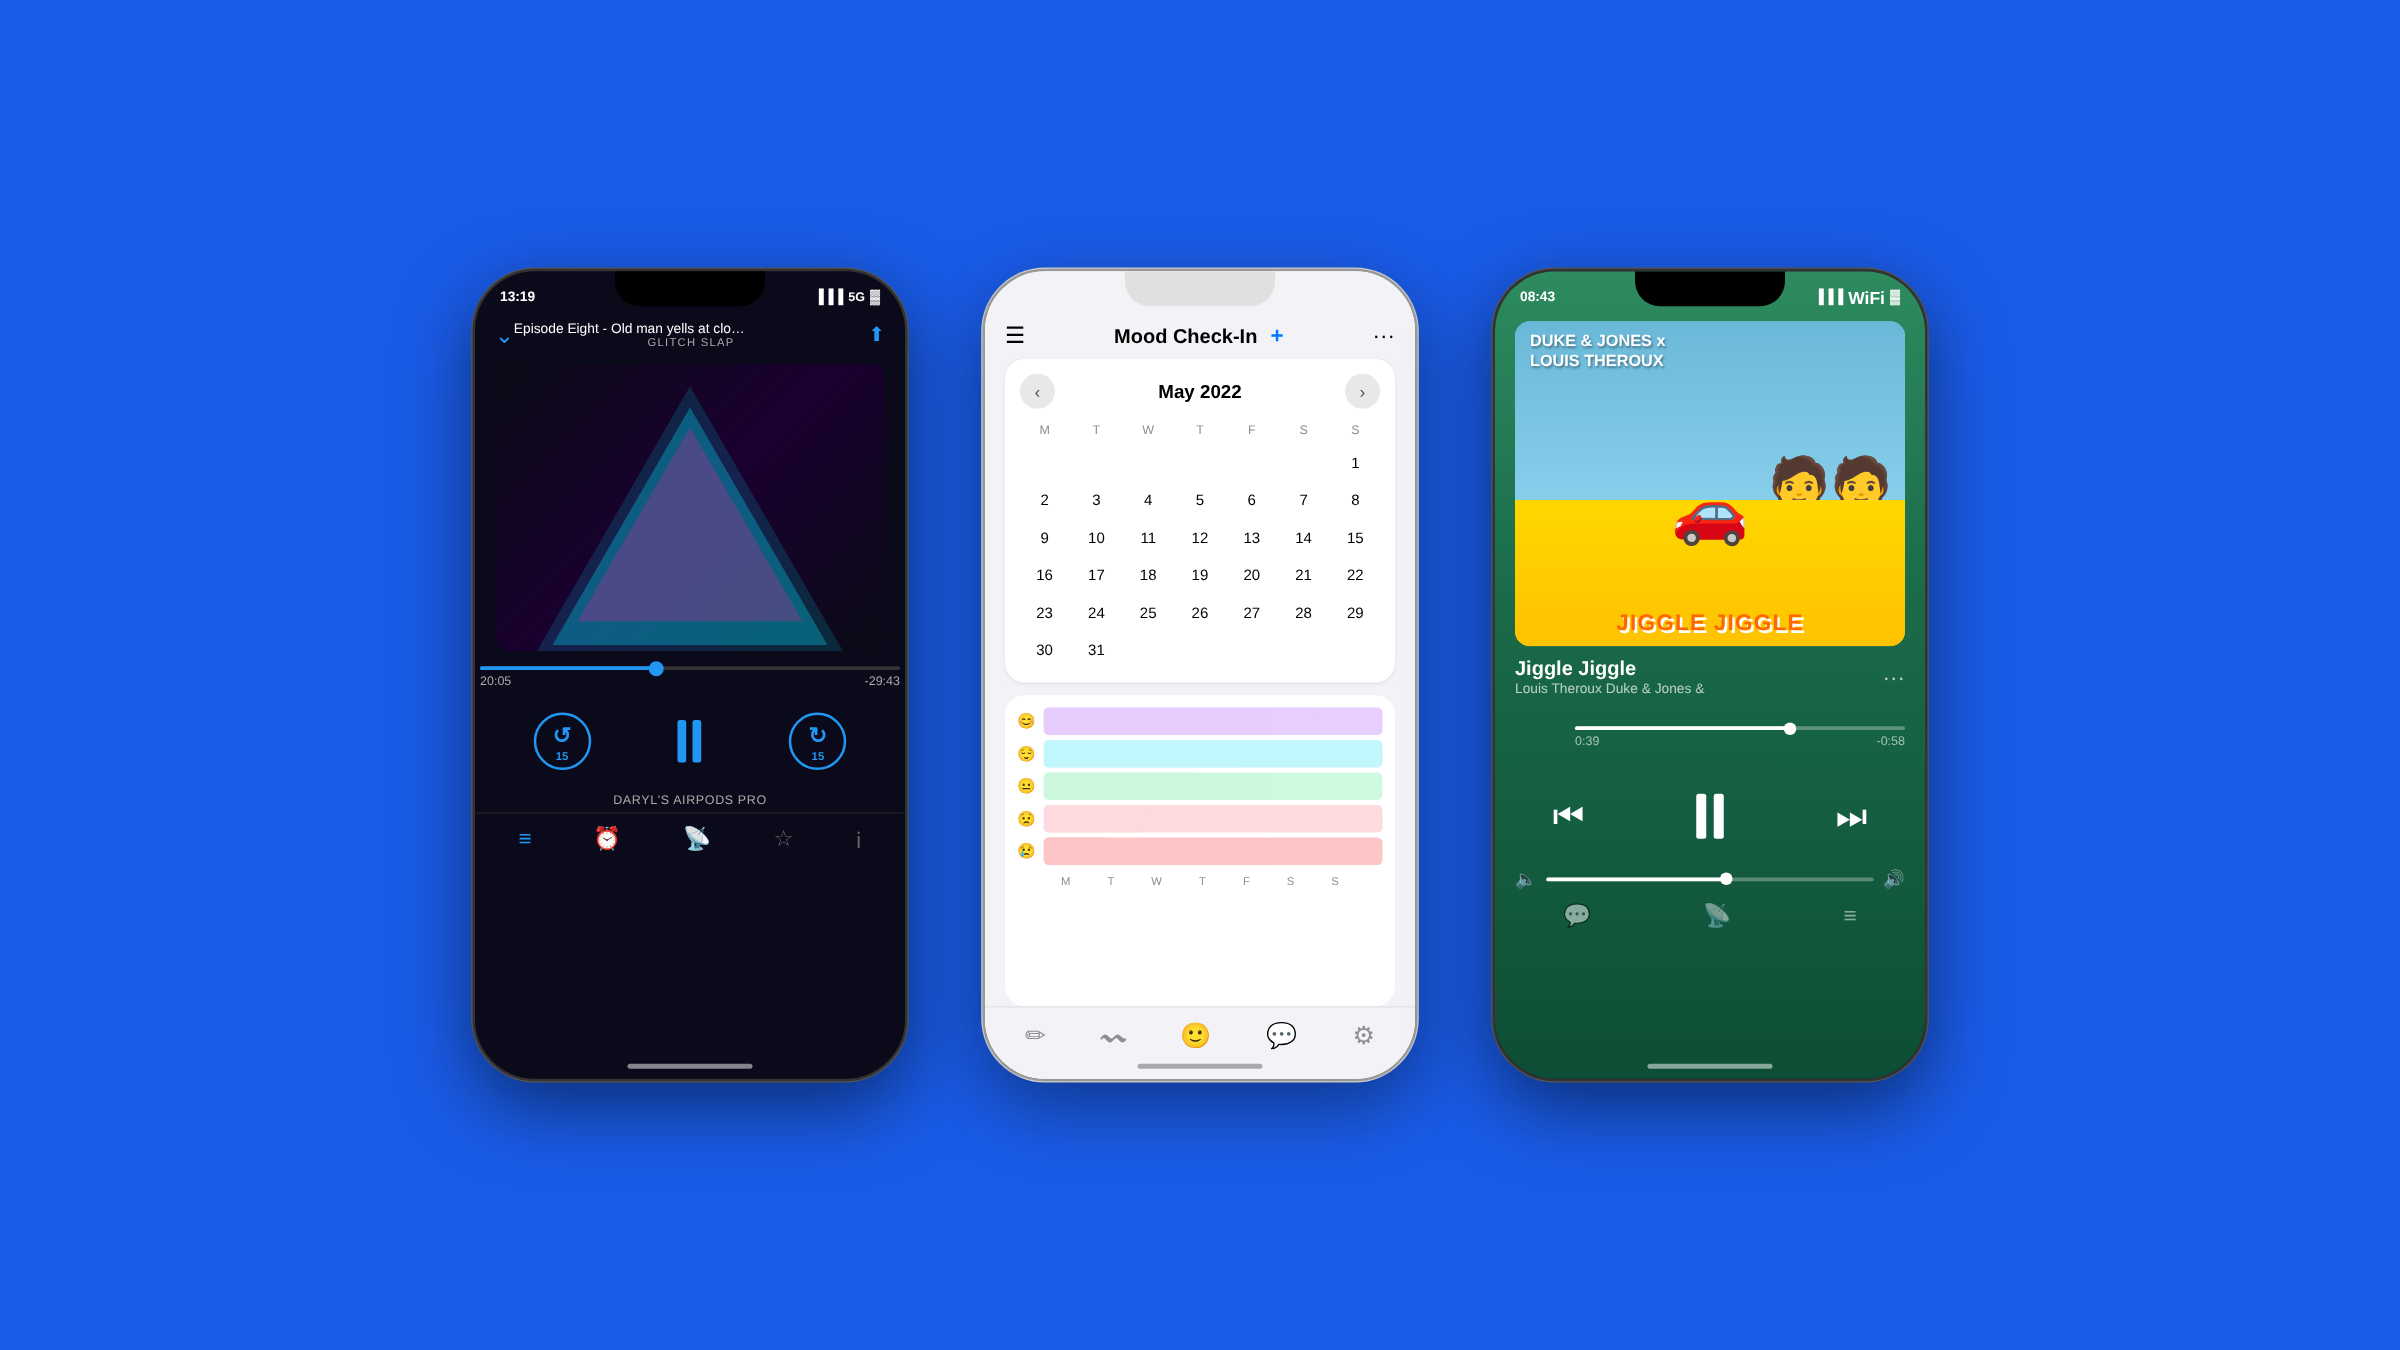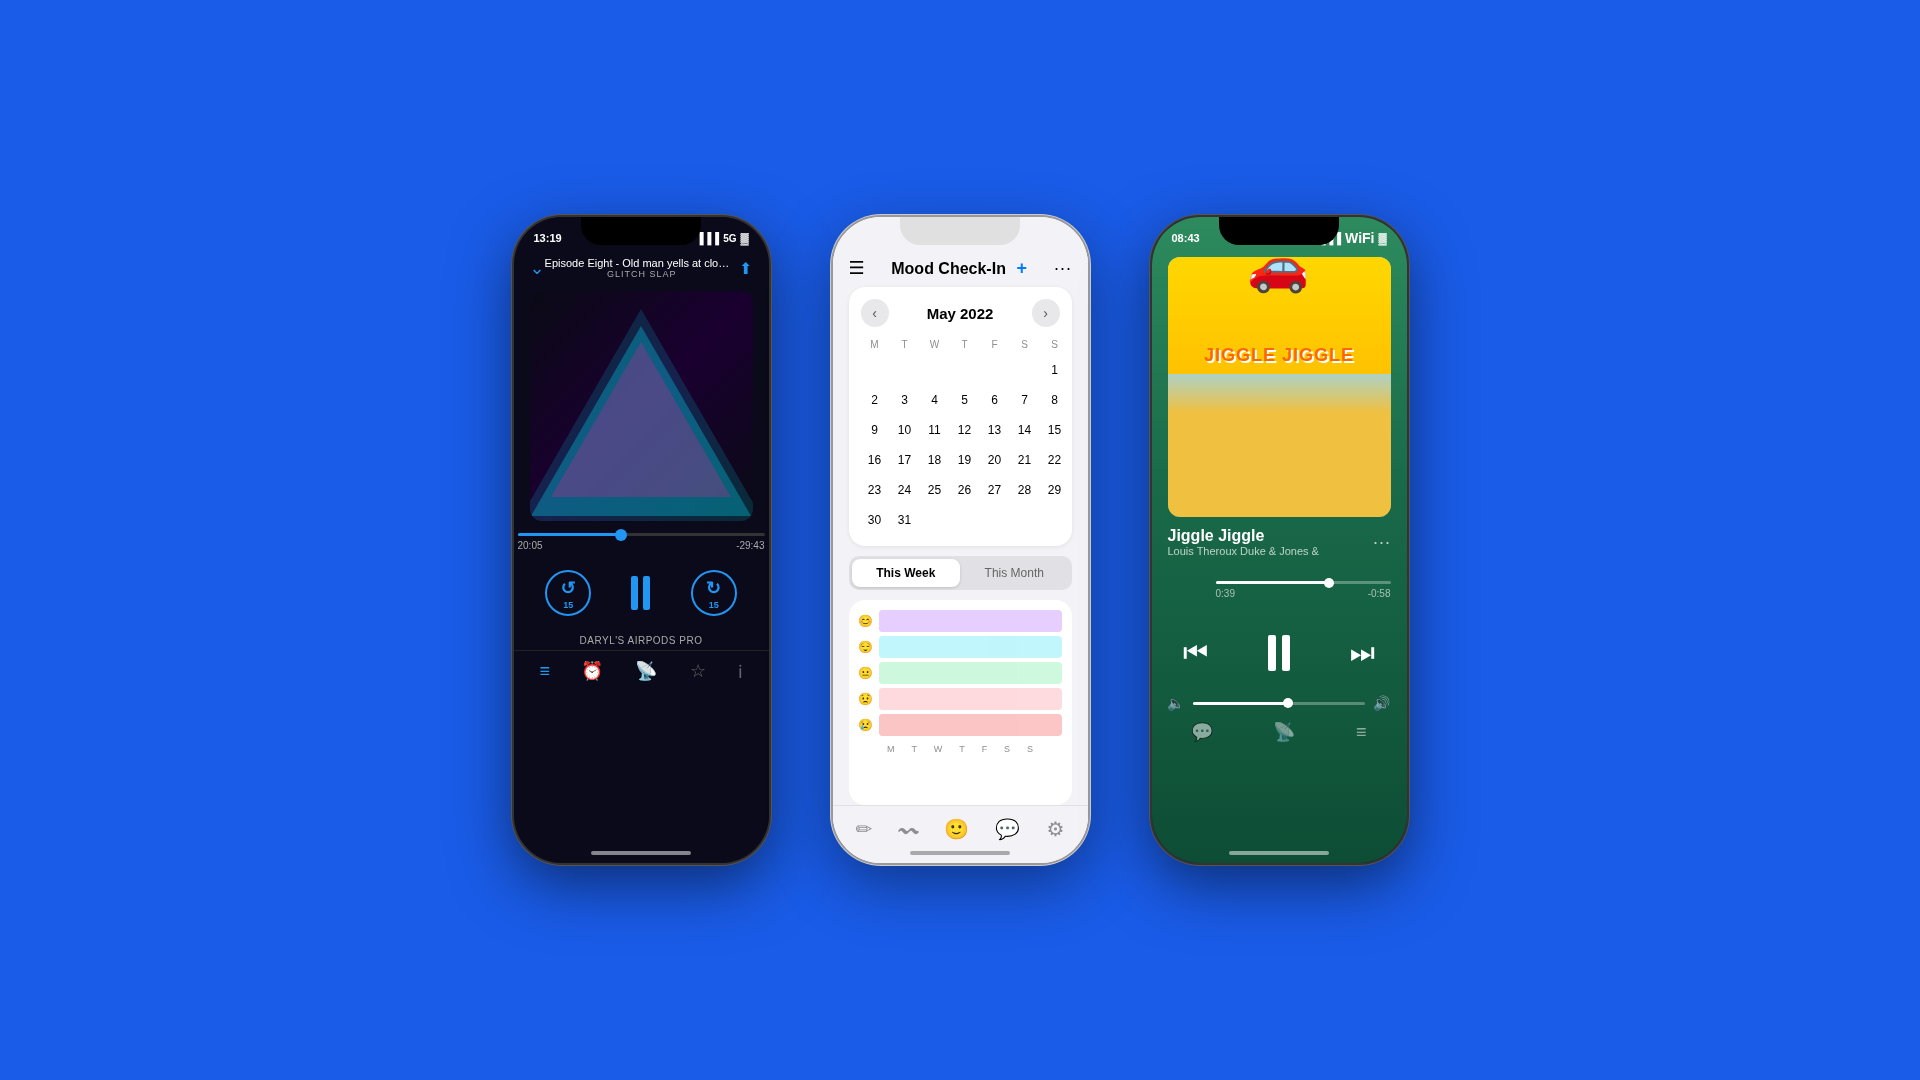--- a/index.html
+++ b/index.html
@@ -10,21 +10,21 @@
       display: flex;
       align-items: center;
       justify-content: center;
       gap: 60px;
       font-family: -apple-system, BlinkMacSystemFont, 'Helvetica Neue', Arial, sans-serif;
       overflow: hidden;
     }
 
     
     .phone {
-      width: 259px;
+      width: 348px;
       height: 650px;
       border-radius: 50px;
       position: relative;
       overflow: hidden;
       flex-shrink: 0;
     }
     .phone-dark {
       background: #1a1a2e;
       border: 2px solid #333;
       box-shadow: 0 0 0 1px #555, 0 20px 60px rgba(0,0,0,0.5);
@@ -727,24 +727,20 @@
         <div class="cal-day">26</div>
         <div class="cal-day">27</div>
         <div class="cal-day">28</div>
         <div class="cal-day">29</div>
 
         <div class="cal-day">30</div>
         <div class="cal-day">31</div>
       </div>
     </div>
 
-    <div class="mood-tabs">
-      <div class="mood-tab mood-tab-active">This Week</div>
-      <div class="mood-tab">This Month</div>
-    </div>
 
     <div class="mood-chart">
       <div class="mood-bars">
         <div class="mood-bar-row">
           <span class="mood-emoji">😊</span>
           <div class="mood-bar-bg" style="background:#c084fc;">
             <div class="mood-bar-fill" style="background:#c084fc;width:80%;"></div>
           </div>
         </div>
         <div class="mood-bar-row">
@@ -802,20 +798,28 @@
       <span>08:43</span>
       <div class="status-icons">
         <span>▐▐▐</span>
         <span style="font-size:14px">WiFi</span>
         <span>▓</span>
       </div>
     </div>
 
     <div class="music-artwork">
       <div class="jiggle-art">
+        <div class="jiggle-top">
+          <div class="jiggle-top-text">
+            <div style="font-size:13px;font-weight:900;color:#fff;text-shadow:1px 1px 2px rgba(0,0,0,0.4);">DUKE &amp; JONES x</div>
+            <div style="font-size:13px;font-weight:900;color:#fff;text-shadow:1px 1px 2px rgba(0,0,0,0.4);">LOUIS THEROUX</div>
+          </div>
+
+          <div style="position:absolute;bottom:-10px;right:10px;font-size:40px;">🧑🧑</div>
+        </div>
         <div class="jiggle-car-area">
           <div class="car-icon">🚗</div>
           <div class="jiggle-bottom-text">JIGGLE JIGGLE</div>
         </div>
       </div>
     </div>
 
     <div class="music-info">
       <div>
         <div class="music-title">Jiggle Jiggle</div>

